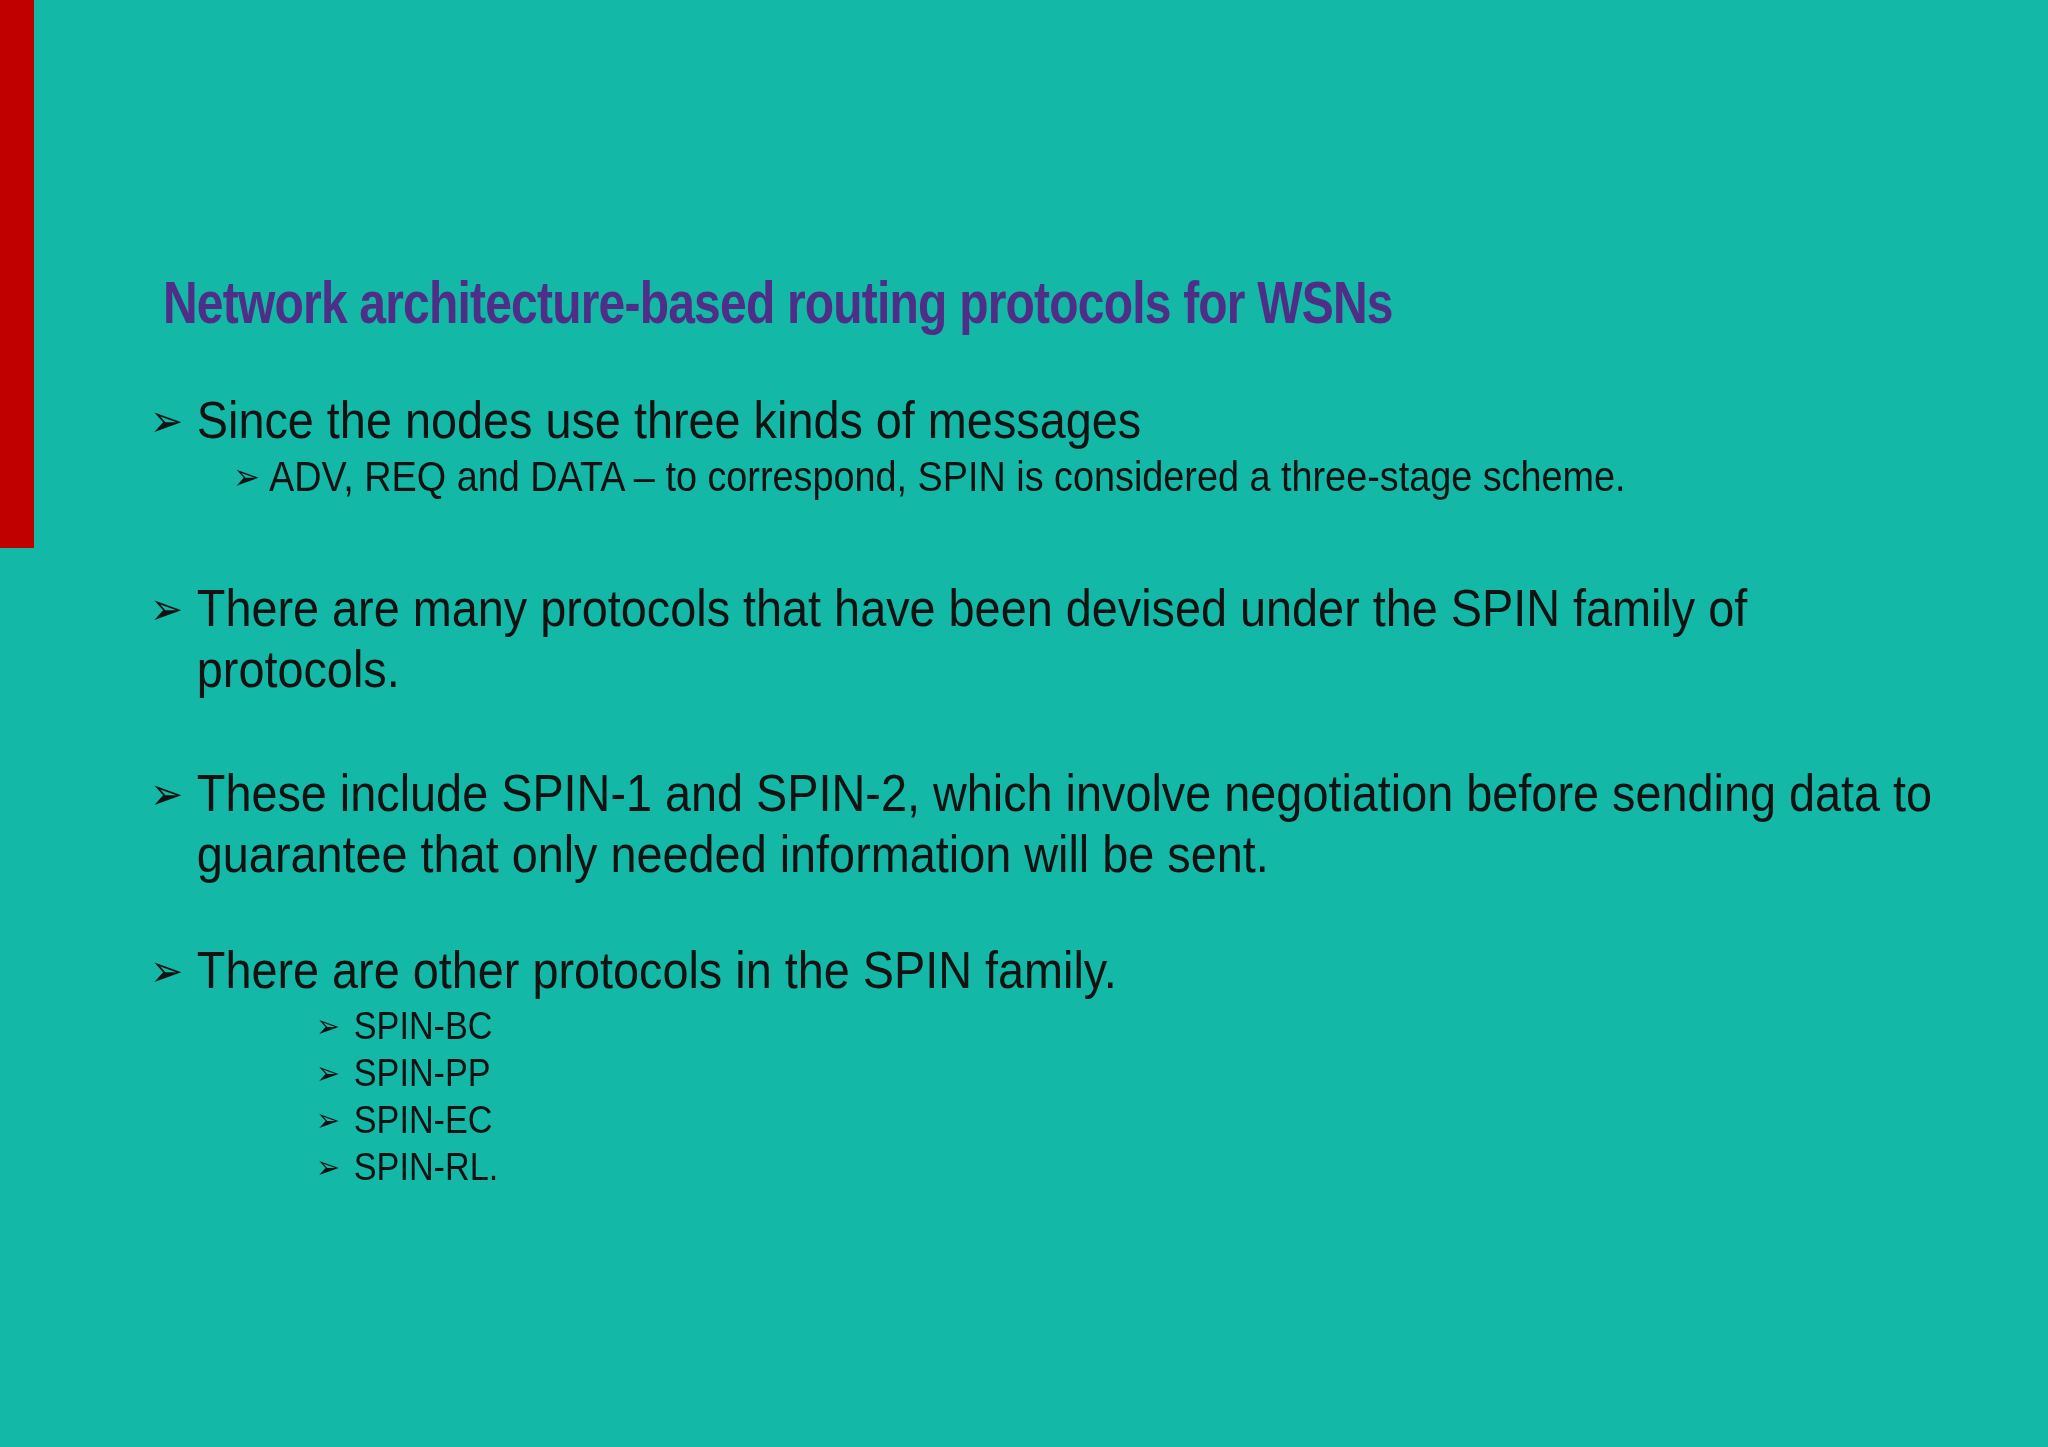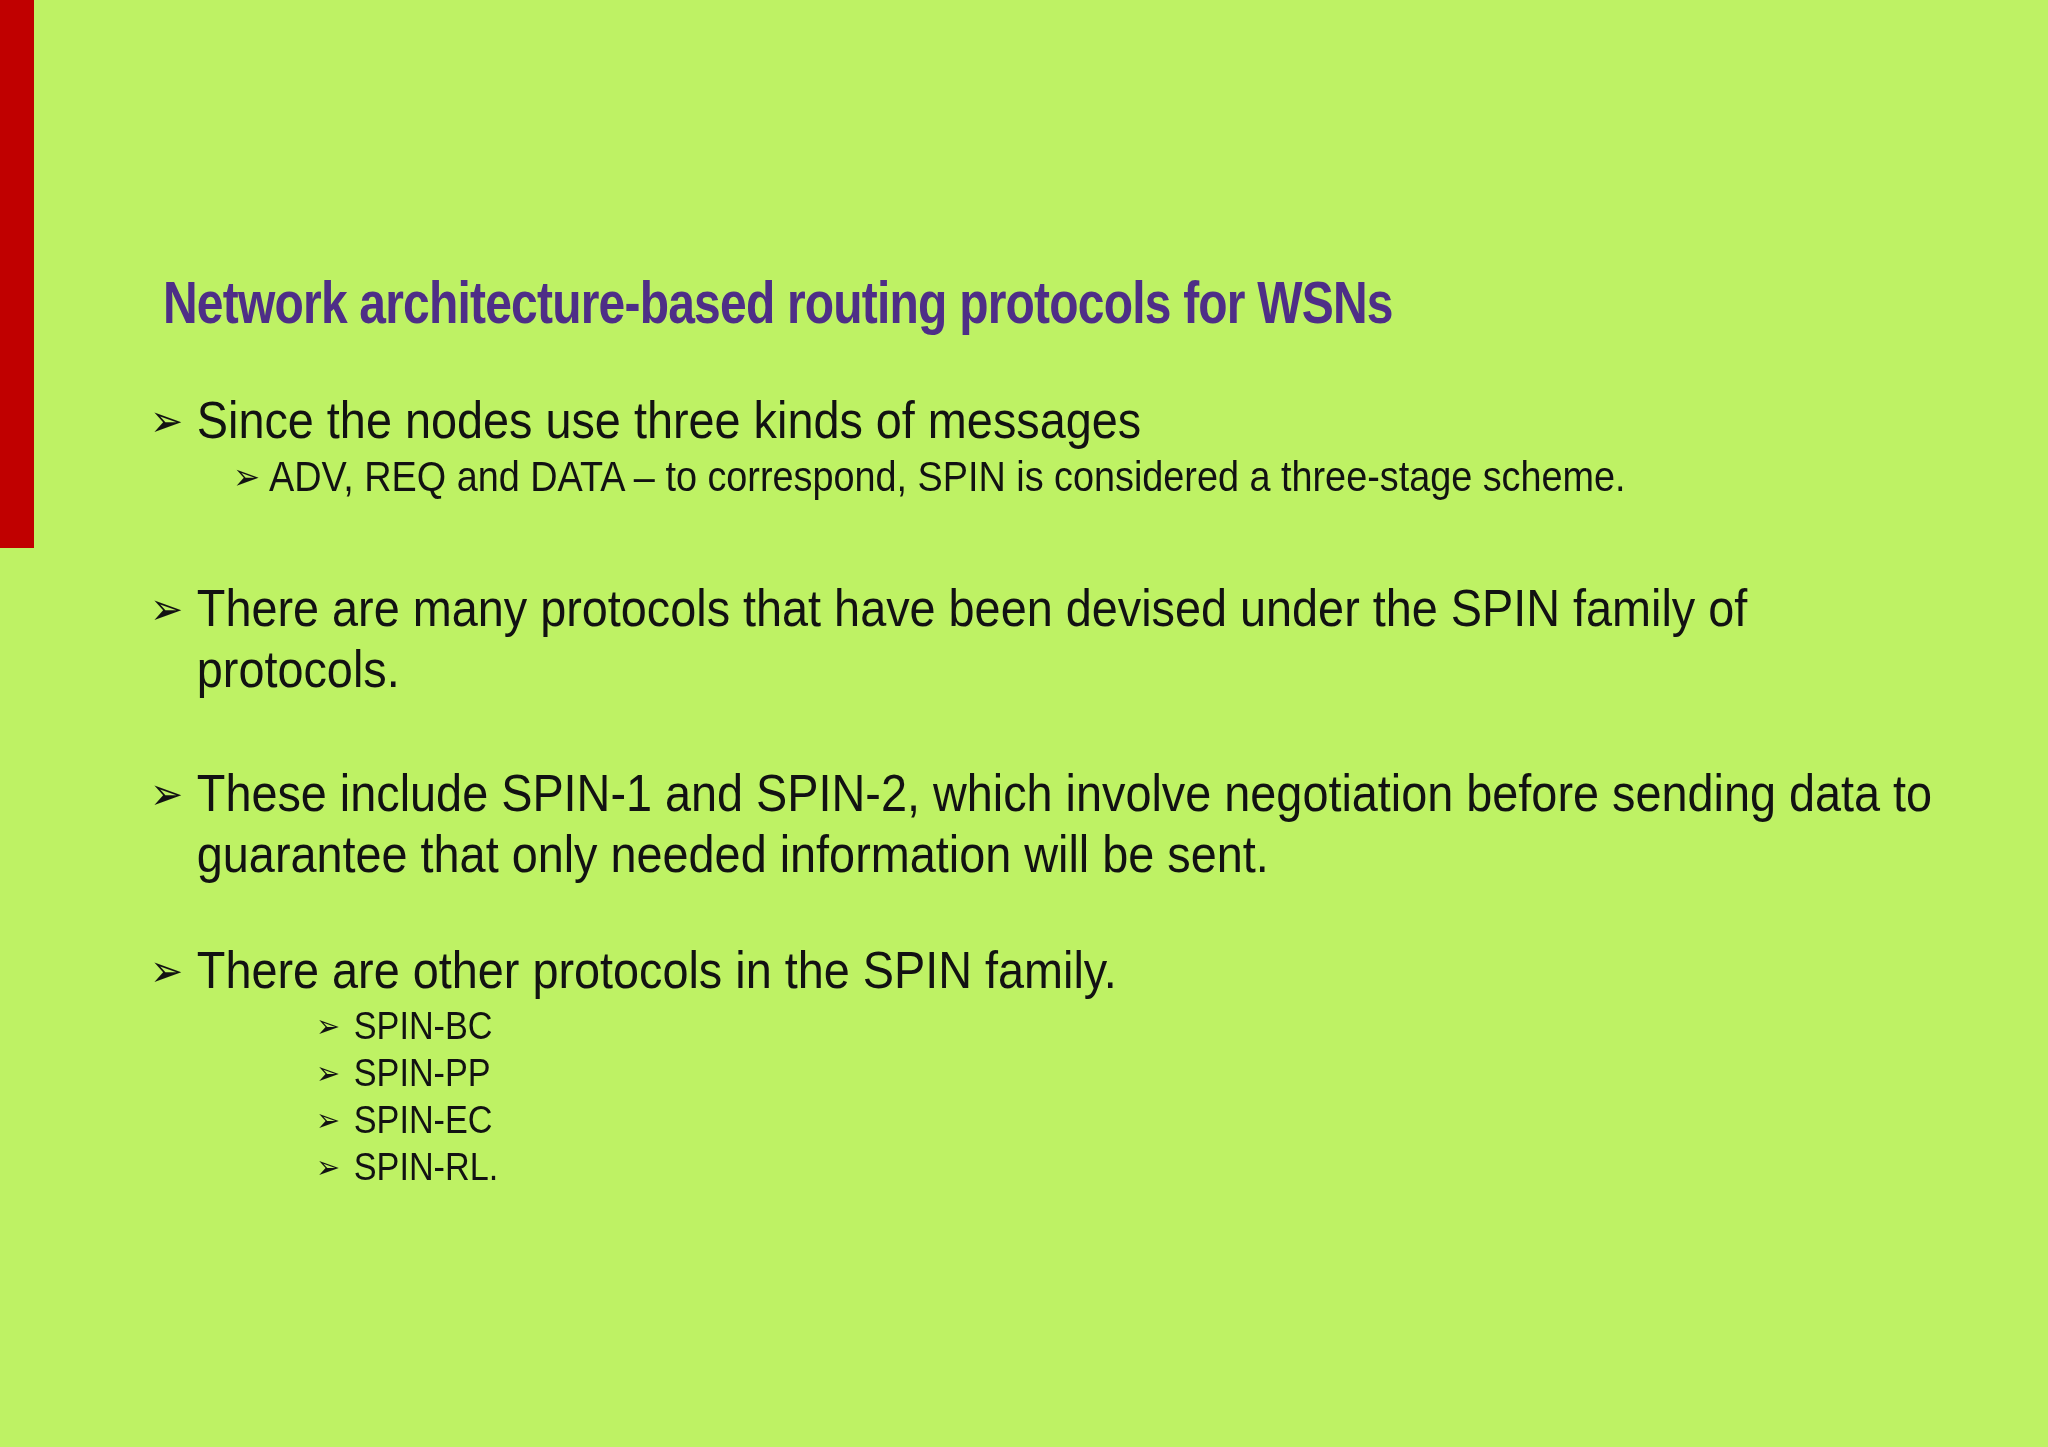--- a/index.html
+++ b/index.html
@@ -87,21 +87,21 @@
   .pos-b3  { top: 763px; }
   .pos-b4  { top: 940px; }
   .pos-s1  { top: 1003px; }
   .pos-s2  { top: 1050px; }
   .pos-s3  { top: 1097px; }
   .pos-s4  { top: 1144px; }
 </style>
 </head>
 <body>
 
-<div class="slide" style="background: #bef264;">
+<div class="slide" style="background: #14b8a6;">
 
   <div class="accent-bar" style="background: rgb(192, 0, 0);"></div>
 
   <h1 class="slide-title" style="color: rgb(78, 46, 135);">Network architecture-based routing protocols for WSNs</h1>
 
   <div class="bullet lvl1 pos-b1" style="color: rgb(18, 18, 18);">
     <span class="marker">➢</span>
     <span class="btext">Since the nodes use three kinds of messages</span>
   </div>
 

